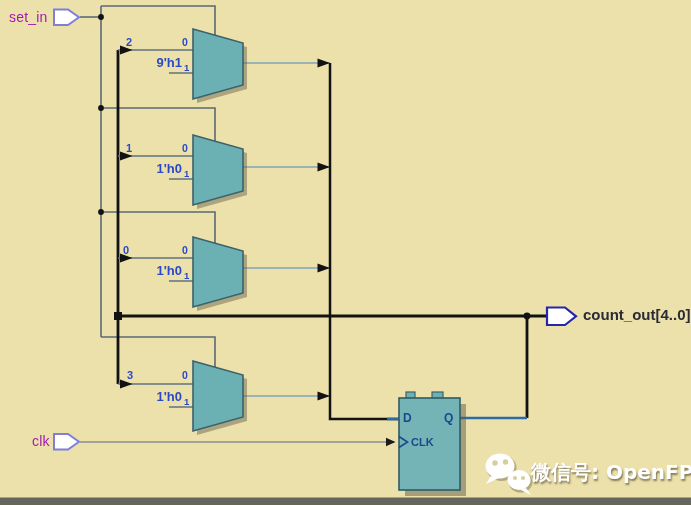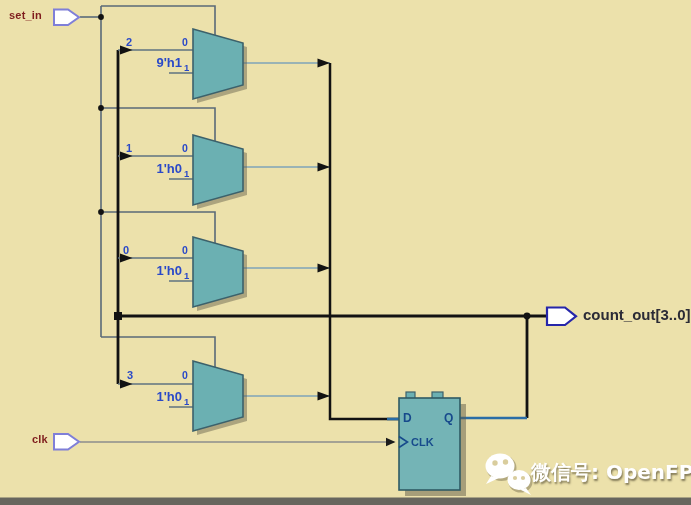--- a/index.html
+++ b/index.html
@@ -3,21 +3,21 @@
 <meta charset="utf-8">
 <style>
   html,body{margin:0;padding:0;background:#ece1ab;}
   #stage{
     position:relative;width:691px;height:505px;overflow:hidden;
     background:#ece1ab;
     font-family:"Liberation Sans", sans-serif;
   }
   #stage svg{position:absolute;left:0;top:0;}
   .lbl{position:absolute;white-space:nowrap;line-height:1;}
-  .pin-label{font-size:11px;font-weight:700;color:#7f1d1d;letter-spacing:.2px;}
+  .pin-label{font-size:14px;font-weight:400;color:#a21caf;letter-spacing:.2px;}
   .out-label{font-size:15px;font-weight:700;color:#2b2b36;}
   .blue{color:#2a49c8;font-weight:700;}
   .bit-label{font-size:11px;}
   .port0-label{font-size:10.5px;}
   .port1-label{font-size:9.5px;}
   .const-label{font-size:13px;width:36px;text-align:right;}
   .ff-label{color:#174a8c;font-weight:700;font-size:12px;}
   .ff-clk{font-size:11px;}
   .wm-text{
     font-size:20px;font-weight:700;color:#ffffff;
@@ -130,21 +130,21 @@
     <polygon points="526,488 531,495 520,489.5" fill="#ffffff"></polygon>
     <circle cx="515" cy="478" r="2.1" fill="#d9cd9d"></circle>
     <circle cx="523" cy="478" r="2.1" fill="#d9cd9d"></circle>
   </g>
 
   <rect x="0" y="497.5" width="691" height="7.5" fill="#67665e"></rect>
 </svg>
 
   <span class="lbl pin-label" style="left:9px;top:10px;">set_in</span>
   <span class="lbl pin-label" style="left:32px;top:434px;">clk</span>
-  <span class="lbl out-label" style="left:583px;top:307px;">count_out[3..0]</span>
+  <span class="lbl out-label" style="left:583px;top:307px;">count_out[4..0]</span>
 
   <span class="lbl blue bit-label" style="left:126px;top:37px;">2</span>
   <span class="lbl blue port0-label" style="left:182px;top:37px;">0</span>
   <span class="lbl blue const-label" style="left:146px;top:56px;">9'h1</span>
   <span class="lbl blue port1-label" style="left:184px;top:63px;">1</span>
 
   <span class="lbl blue bit-label" style="left:126px;top:143px;">1</span>
   <span class="lbl blue port0-label" style="left:182px;top:143px;">0</span>
   <span class="lbl blue const-label" style="left:146px;top:162px;">1'h0</span>
   <span class="lbl blue port1-label" style="left:184px;top:169px;">1</span>

